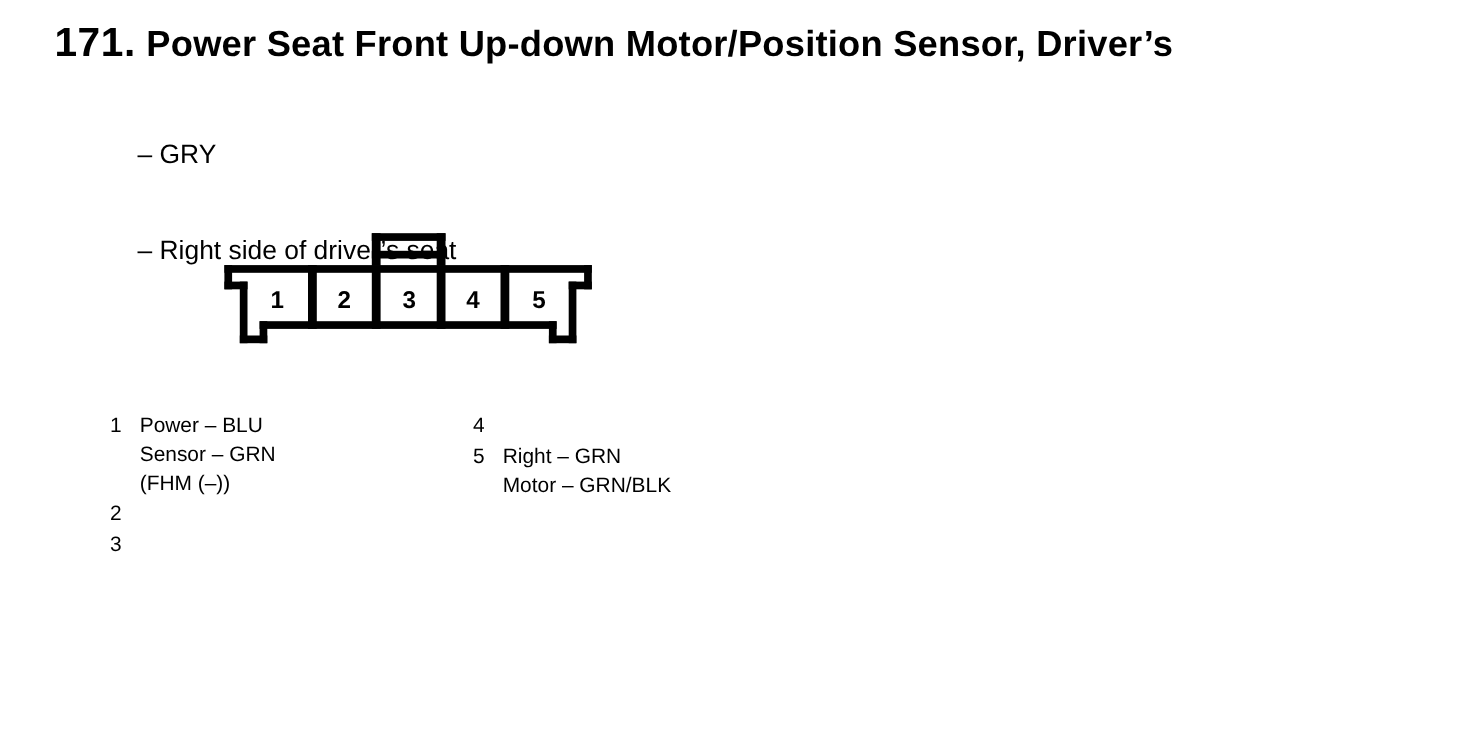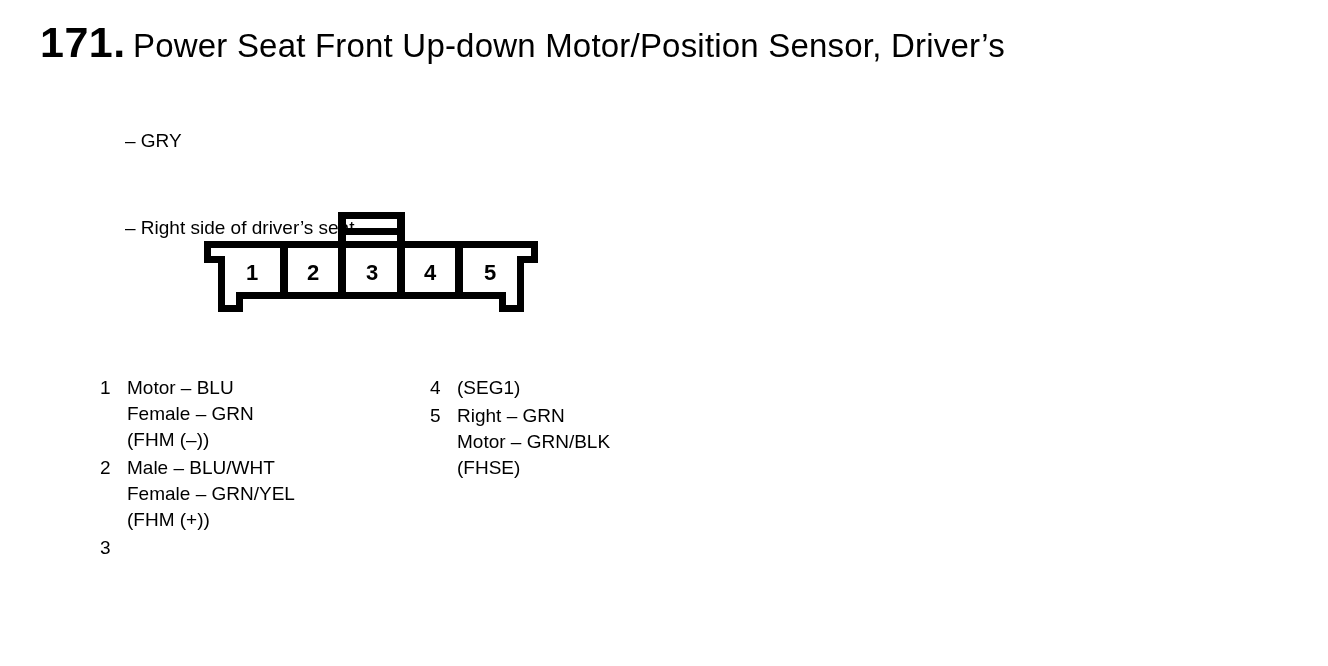--- a/index.html
+++ b/index.html
@@ -20,41 +20,42 @@
   .section-header {
     position: absolute;
     left: 40px;
     top: 18px;
     display: flex;
     align-items: baseline;
   }
   .section-number {
     display: inline-block;
     width: 93px;
-    font-size: 43px;
+    font-size: 37px;
     font-weight: bold;
     letter-spacing: 0.5px;
+    text-align: center;
   }
   .section-title {
     margin: 0;
     font-size: 33px;
-    font-weight: normal;
+    font-weight: bold;
     white-space: nowrap;
     letter-spacing: 0.2px;
   }
 
   
   .notes {
     position: absolute;
     left: 125px;
     top: 68px;
     margin: 0;
     padding: 0;
     list-style: none;
-    font-size: 19px;
+    font-size: 24px;
     line-height: 29px;
     white-space: pre;
   }
 
   
   .connector-svg {
     position: absolute;
     left: 200px;
     top: 209px;
   }
@@ -132,46 +133,39 @@
     <text x="172" y="71">3</text>
     <text x="230" y="71">4</text>
     <text x="290" y="71">5</text>
   </g>
 </svg>
 
 <div class="pin-list left">
   <div class="pin-group">
     <span class="pin-num">1</span>
     <div class="pin-lines">
-      <div>Motor – BLU</div>
-      <div>Female – GRN</div>
+      <div>Power – BLU</div>
+      <div>Sensor – GRN</div>
       <div>(FHM (–))</div>
     </div>
   </div>
   <div class="pin-group">
     <span class="pin-num">2</span>
-    <div class="pin-lines">
-      <div>Male – BLU/WHT</div>
-      <div>Female – GRN/YEL</div>
-      <div>(FHM (+))</div>
-    </div>
   </div>
   <div class="pin-group">
     <span class="pin-num">3</span>
   </div>
 </div>
 
 <div class="pin-list right">
   <div class="pin-group">
     <span class="pin-num">4</span>
     <div class="pin-lines">
-      <div>(SEG1)</div>
     </div>
   </div>
   <div class="pin-group">
     <span class="pin-num">5</span>
     <div class="pin-lines">
       <div>Right – GRN</div>
       <div>Motor – GRN/BLK</div>
-      <div>(FHSE)</div>
     </div>
   </div>
 </div>
 
 </body></html>

